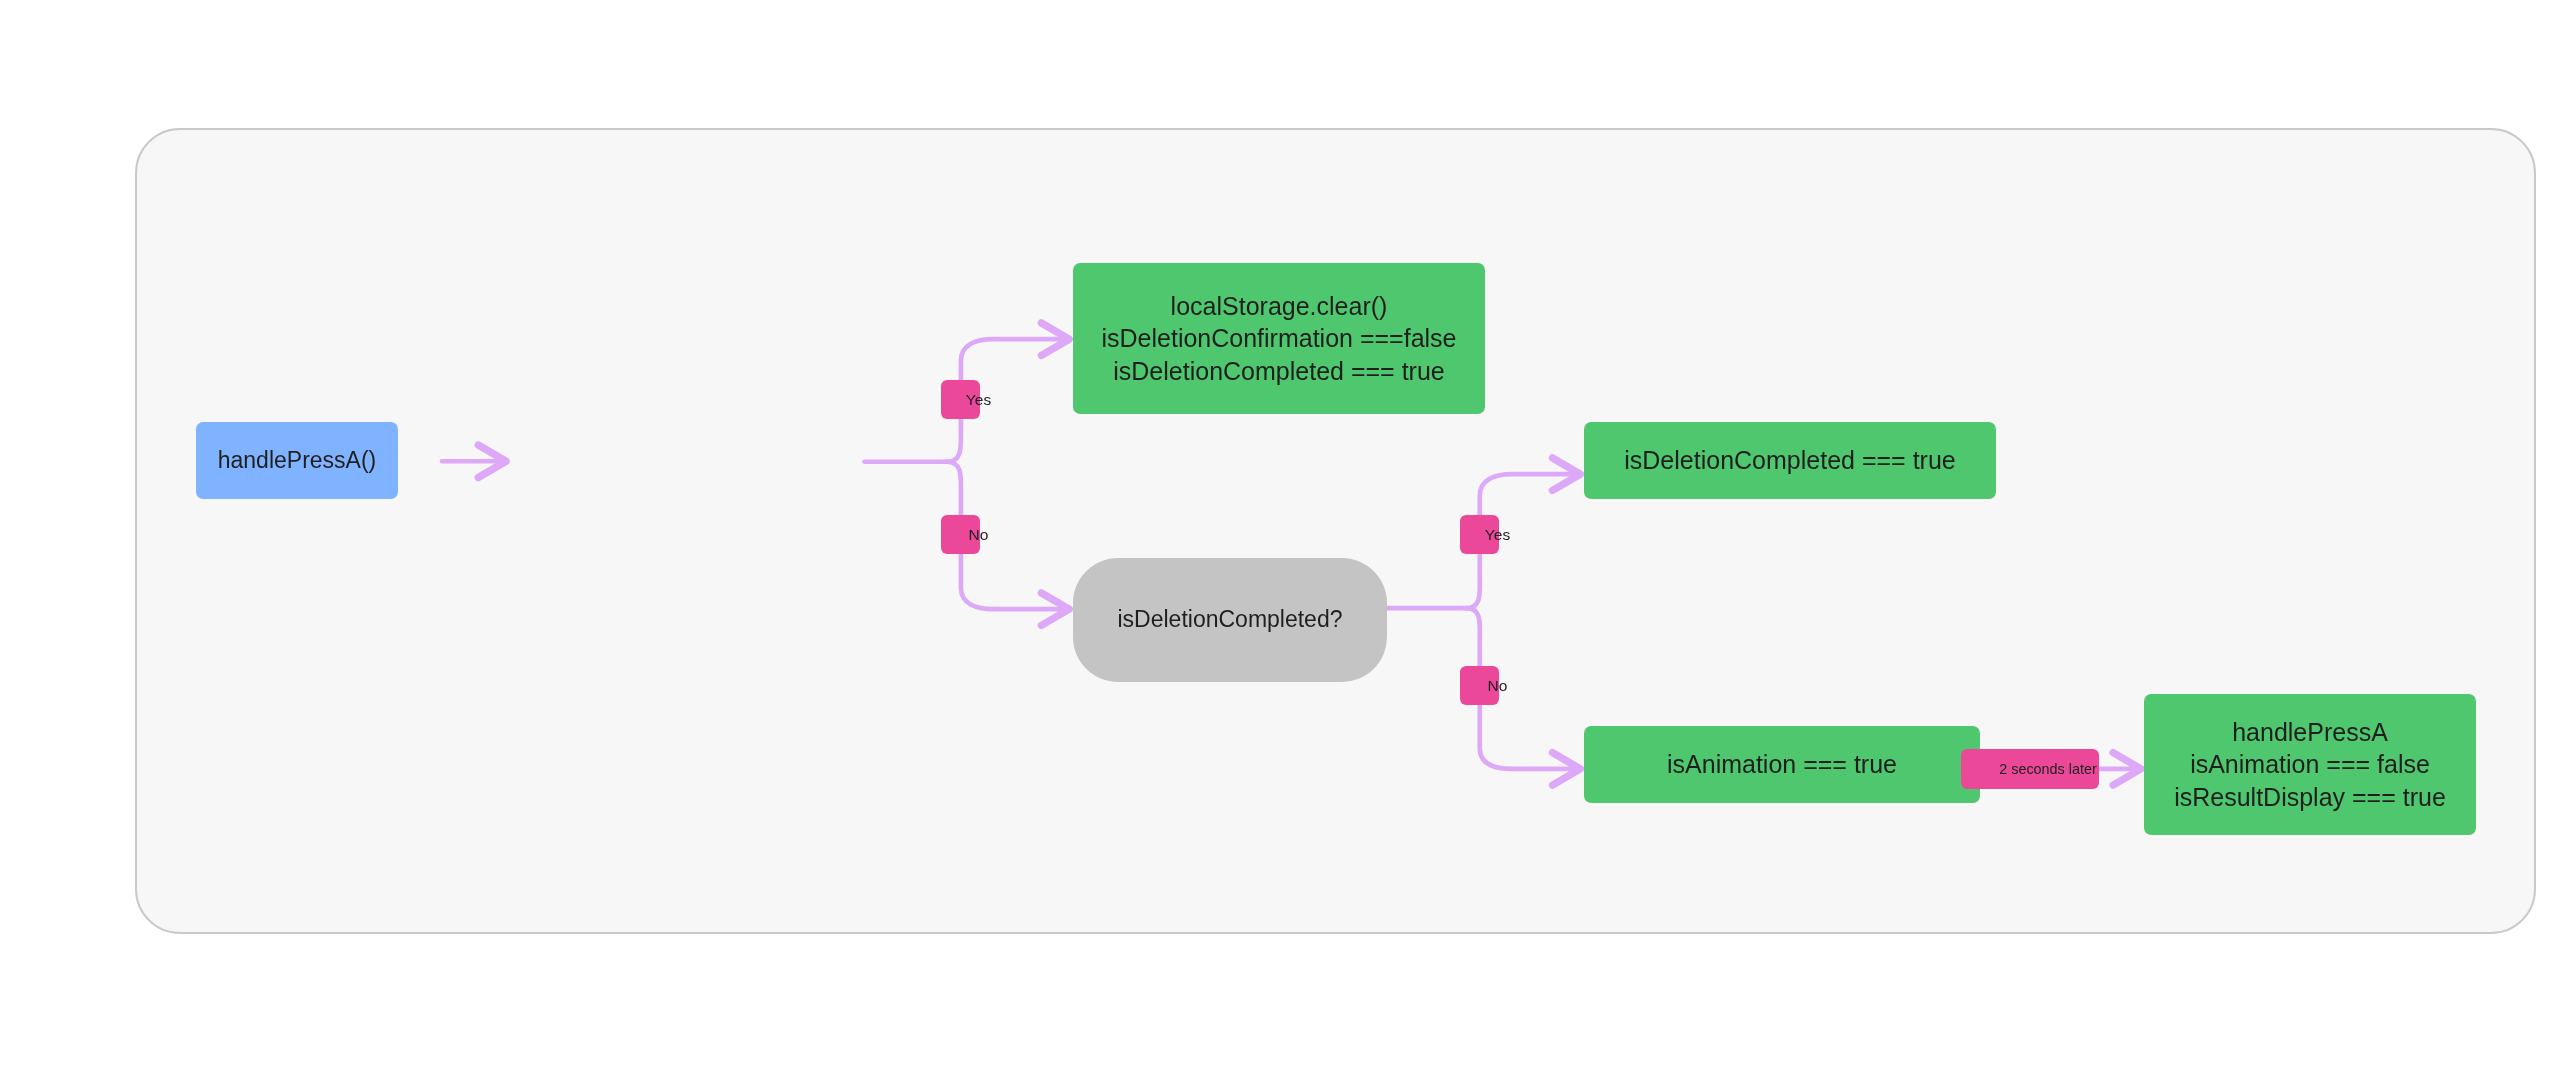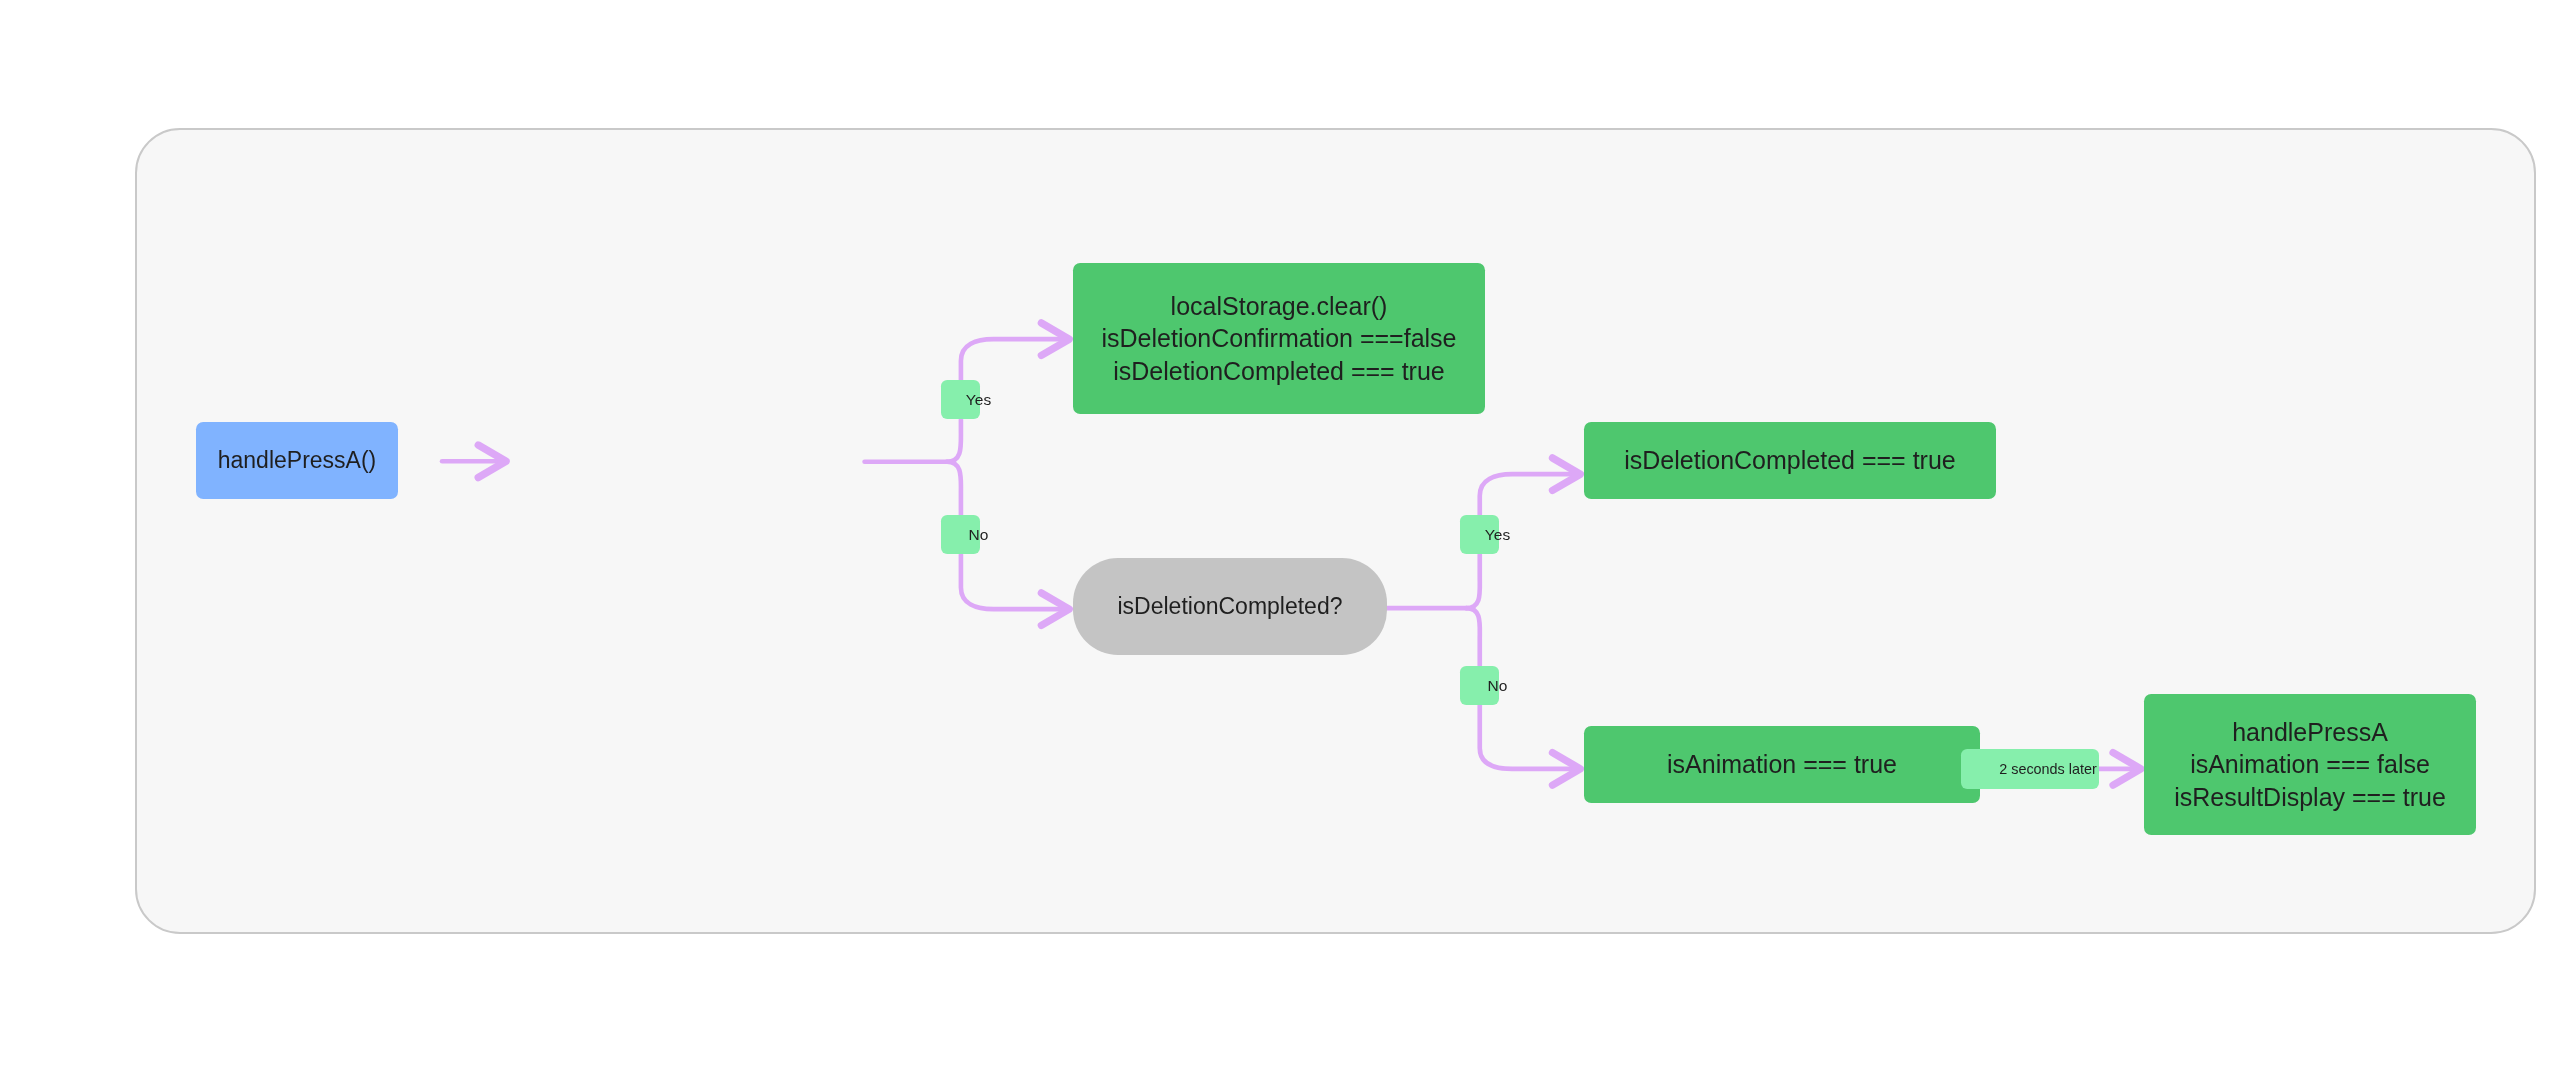--- a/index.html
+++ b/index.html
@@ -71,21 +71,21 @@
   .node-action {
     background: #4ec76e;
     border-radius: 7.2px;
     font-size: 25px;
   }
 
   
   .edge-label {
     position: absolute;
     box-sizing: border-box;
-    background: #86efac;
+    background: #ec4899;
     border-radius: 6.2px;
     display: flex;
     align-items: center;
     justify-content: center;
     color: #1f1f1f;
     font-size: 15.5px;
     white-space: nowrap;
     padding-left: 36px;
   }
 
@@ -132,21 +132,21 @@
     </g>
   </svg>
 
   <div class="node node-start" style="left:196px; top:422px; width:202px; height:77px;">handlePressA()</div>
 
 
   <div class="node node-action" style="left:1073px; top:263px; width:412px; height:151px;">localStorage.clear()
 isDeletionConfirmation ===false
 isDeletionCompleted === true</div>
 
-  <div class="node node-decision" style="left:1073px; top:558px; width:314px; height:97px;">isDeletionCompleted?</div>
+  <div class="node node-decision" style="left:1073px; top:558px; width:314px; height:124px;">isDeletionCompleted?</div>
 
   <div class="node node-action" style="left:1584px; top:422px; width:412px; height:77px;">isDeletionCompleted === true</div>
 
   <div class="node node-action" style="left:1584px; top:726px; width:396px; height:77px;">isAnimation === true</div>
 
   <div class="node node-action" style="left:2144px; top:694px; width:332px; height:141px;">handlePressA
 isAnimation === false
 isResultDisplay === true</div>
 
   <div class="edge-label" style="left:941px; top:380px; width:39px; height:39px;">Yes</div>

